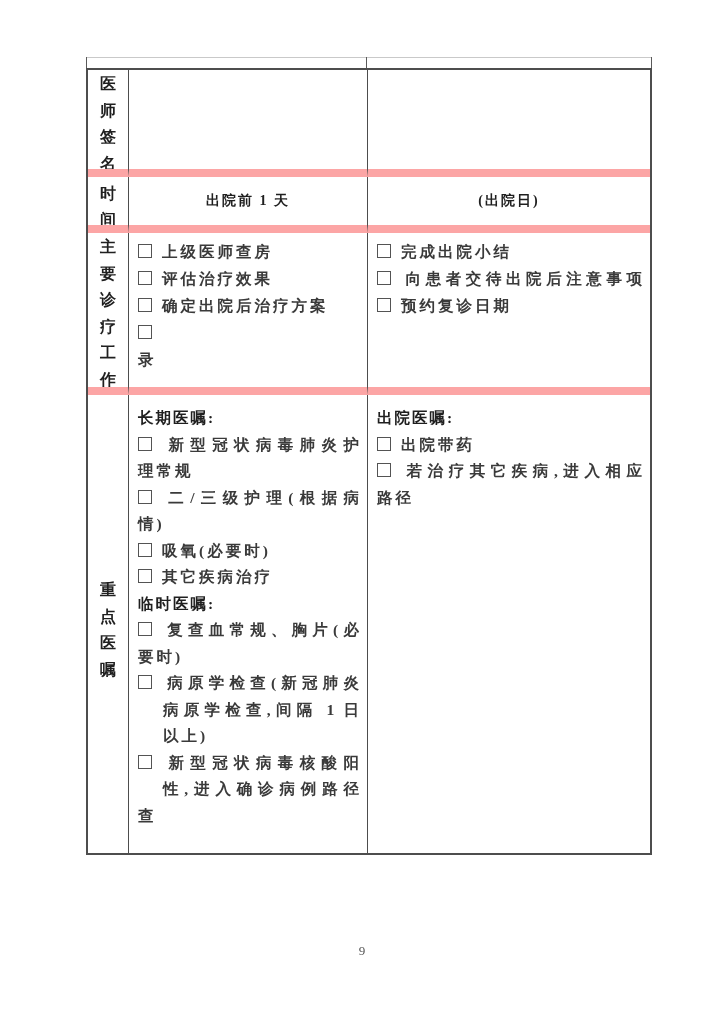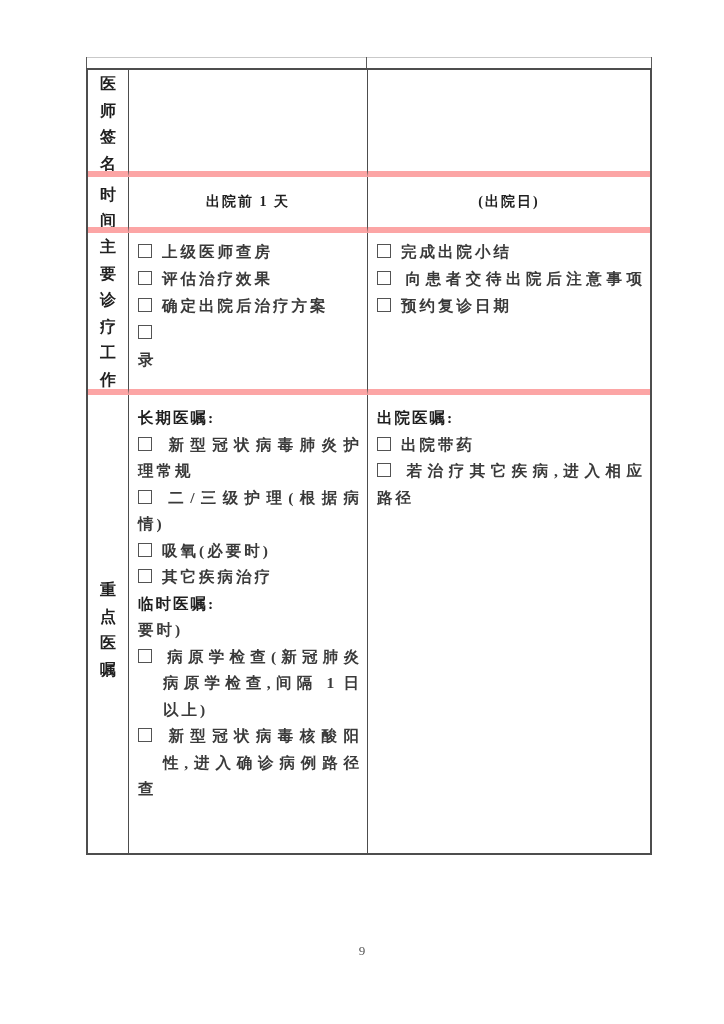--- a/index.html
+++ b/index.html
@@ -20,21 +20,21 @@
     display: grid;
     grid-template-columns: 41px 239px 1fr;
     grid-template-rows: 107px 56px 162px 1fr;
     border: 2px solid #4d4d4d;
     box-sizing: border-box;
     background: #fff;
   }
   .cell {
     box-sizing: border-box; overflow: hidden;
     border-right: 1px solid #4d4d4d;
-    border-bottom: 6px solid #fca5a5;
+    border-bottom: 8px solid #fca5a5;
   }
   .cell.lastcol { border-right: none; }
   .cell.lastrow { border-bottom: none; }
 
   
   .vhead { display: flex; justify-content: center; }
   .vhead.vcenter { align-items: center; }
   .vtext {
     width: 19px; font-weight: bold; font-size: 16px; color: #1f1f1f;
     line-height: 26.5px; text-align: center; word-break: break-all; letter-spacing: 0;
@@ -112,20 +112,21 @@
     </div>
     <div class="cell lines tight lastrow">
         <div class="line bold"><span>长期医嘱:</span></div>
         <div class="line spread"><span class="cb"></span><span>新型冠状病毒肺炎护</span></div>
         <div class="line"><span>理常规</span></div>
         <div class="line spread"><span class="cb"></span><span>二/三级护理(根据病</span></div>
         <div class="line"><span>情)</span></div>
         <div class="line"><span class="cb"></span><span>吸氧(必要时)</span></div>
         <div class="line"><span class="cb"></span><span>其它疾病治疗</span></div>
         <div class="line bold"><span>临时医嘱:</span></div>
+        <div class="line spread"><span class="cb"></span><span>复查血常规、胸片(必</span></div>
         <div class="line"><span>要时)</span></div>
         <div class="line spread"><span class="cb"></span><span>病原学检查(新冠肺炎</span></div>
         <div class="line spread indent"><span>病原学检查,间隔 1 日</span></div>
         <div class="line indent"><span>以上)</span></div>
         <div class="line spread"><span class="cb"></span><span>新型冠状病毒核酸阳</span></div>
         <div class="line spread indent"><span>性,进入确诊病例路径</span></div>
         <div class="line"><span>查</span></div>
       </div>
     <div class="cell lines tight lastcol lastrow">
         <div class="line bold"><span>出院医嘱:</span></div>

